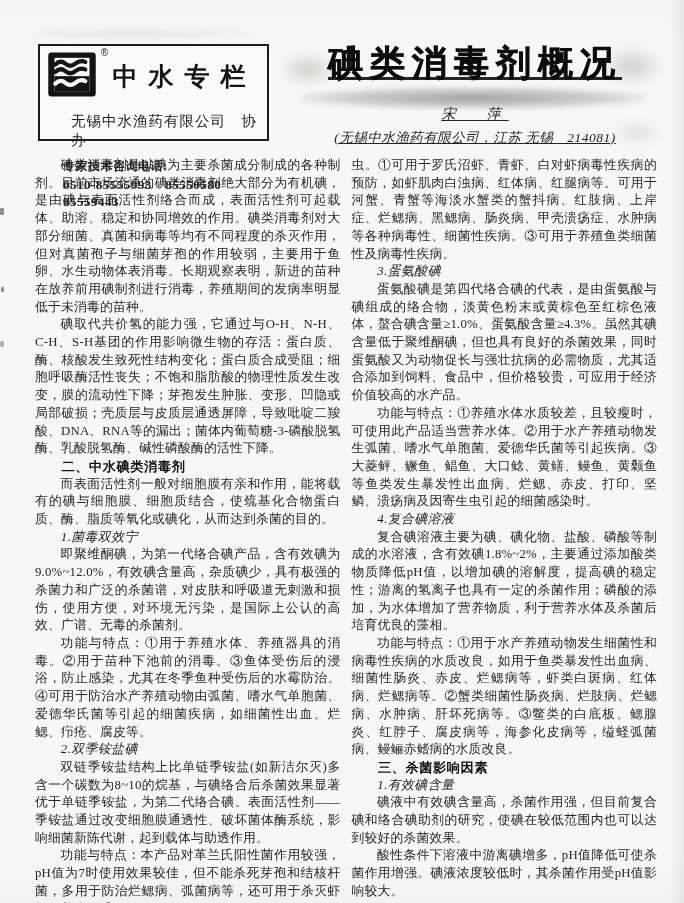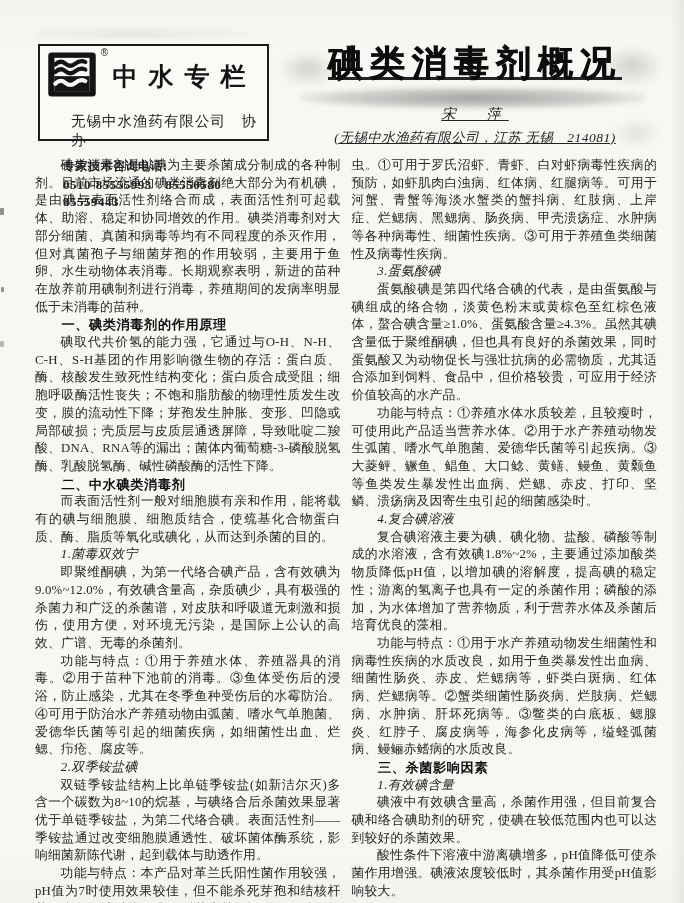--- a/index.html
+++ b/index.html
@@ -149,21 +149,20 @@
   <div class="title-block">
     <div class="page-title">碘类消毒剂概况</div>
     <div class="title-shadow"></div>
     <div class="author-line">宋　萍</div>
     <div class="affil-line">(无锡中水渔药有限公司，江苏 无锡　214081)</div>
   </div>
 
   <div class="article">
     <div class="col" id="col-left">
         <div class="para body">碘类消毒剂是以碘为主要杀菌成分制成的各种制剂。目前市场流通的碘类消毒剂绝大部分为有机碘，是由碘与表面活性剂络合而成，表面活性剂可起载体、助溶、稳定和协同增效的作用。碘类消毒剂对大部分细菌、真菌和病毒等均有不同程度的杀灭作用，但对真菌孢子与细菌芽孢的作用较弱，主要用于鱼卵、水生动物体表消毒。长期观察表明，新进的苗种在放养前用碘制剂进行消毒，养殖期间的发病率明显低于未消毒的苗种。</div>
-        <div class="para h2">一、碘类消毒剂的作用原理</div>
         <div class="para body">碘取代共价氢的能力强，它通过与O-H、N-H、C-H、S-H基团的作用影响微生物的存活：蛋白质、酶、核酸发生致死性结构变化；蛋白质合成受阻；细胞呼吸酶活性丧失；不饱和脂肪酸的物理性质发生改变，膜的流动性下降；芽孢发生肿胀、变形、凹隐或局部破损；壳质层与皮质层通透屏障，导致吡啶二羧酸、DNA、RNA等的漏出；菌体内葡萄糖-3-磷酸脱氢酶、乳酸脱氢酶、碱性磷酸酶的活性下降。</div>
         <div class="para h2">二、中水碘类消毒剂</div>
         <div class="para body">而表面活性剂一般对细胞膜有亲和作用，能将载有的碘与细胞膜、细胞质结合，使巯基化合物蛋白质、酶、脂质等氧化或碘化，从而达到杀菌的目的。</div>
         <div class="para h3">1.菌毒双效宁</div>
         <div class="para body">即聚维酮碘，为第一代络合碘产品，含有效碘为9.0%~12.0%，有效碘含量高，杂质碘少，具有极强的杀菌力和广泛的杀菌谱，对皮肤和呼吸道无刺激和损伤，使用方便，对环境无污染，是国际上公认的高效、广谱、无毒的杀菌剂。</div>
         <div class="para body">功能与特点：①用于养殖水体、养殖器具的消毒。②用于苗种下池前的消毒。③鱼体受伤后的浸浴，防止感染，尤其在冬季鱼种受伤后的水霉防治。④可用于防治水产养殖动物由弧菌、嗜水气单胞菌、爱德华氏菌等引起的细菌疾病，如细菌性出血、烂鳃、疖疮、腐皮等。</div>
         <div class="para h3">2.双季铵盐碘</div>
         <div class="para body">双链季铵盐结构上比单链季铵盐(如新洁尔灭)多含一个碳数为8~10的烷基，与碘络合后杀菌效果显著优于单链季铵盐，为第二代络合碘。表面活性剂——季铵盐通过改变细胞膜通透性、破坏菌体酶系统，影响细菌新陈代谢，起到载体与助透作用。</div>
         <div class="para body">功能与特点：本产品对革兰氏阳性菌作用较强，pH值为7时使用效果较佳，但不能杀死芽孢和结核杆菌，多用于防治烂鳃病、弧菌病等，还可用于杀灭虾蟹固着类纤毛</div>
       </div>

